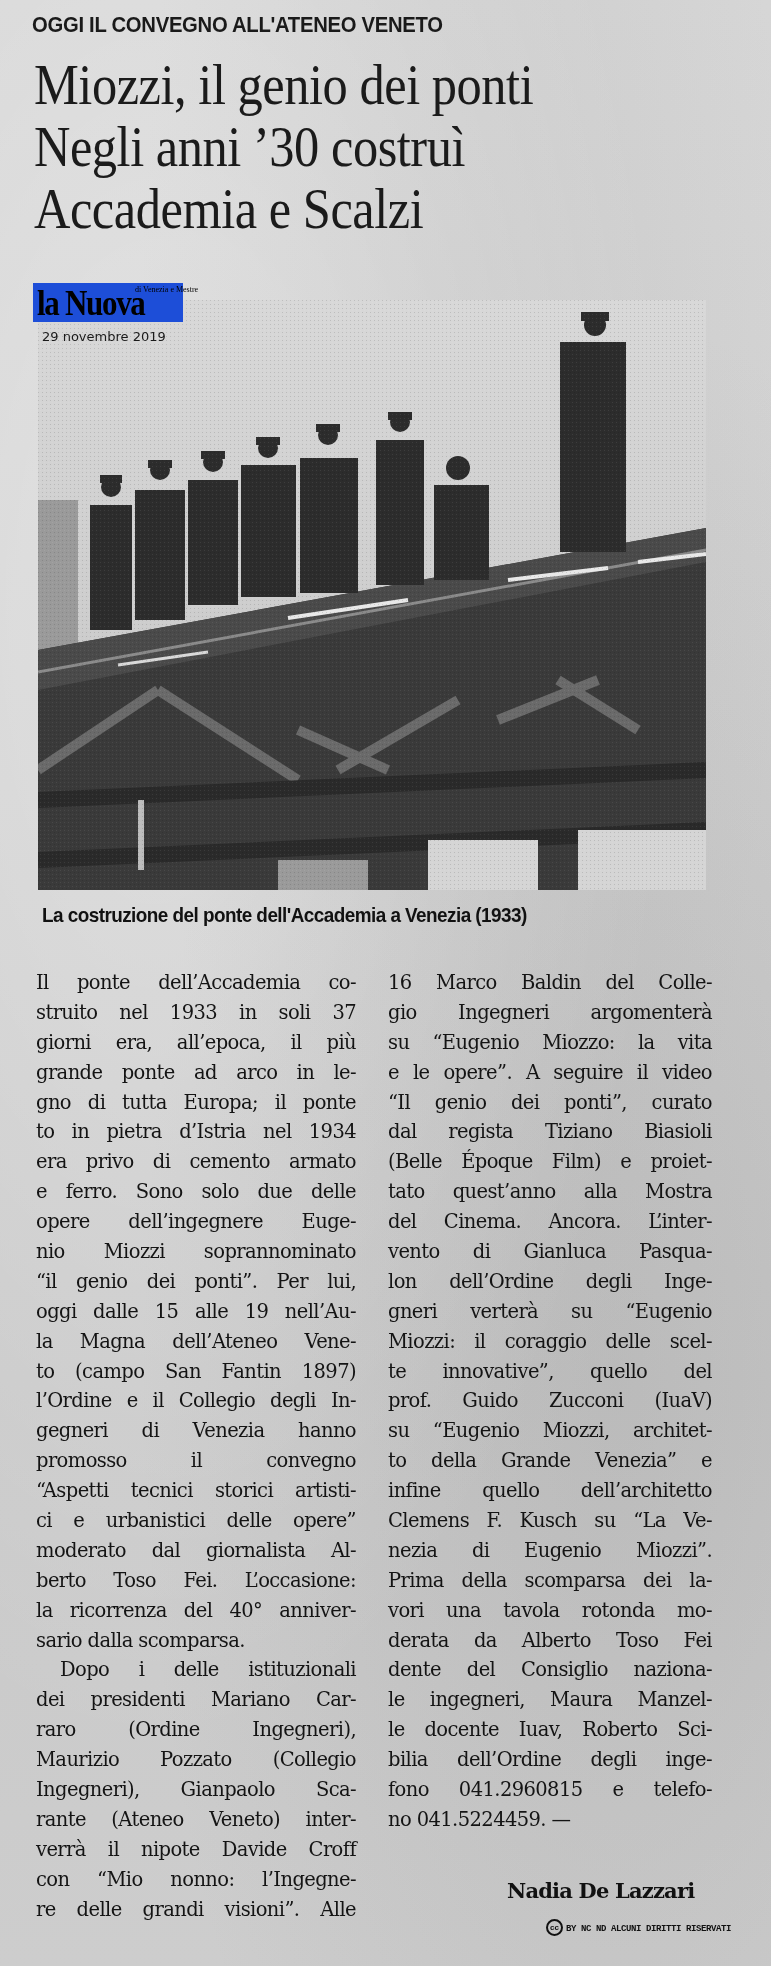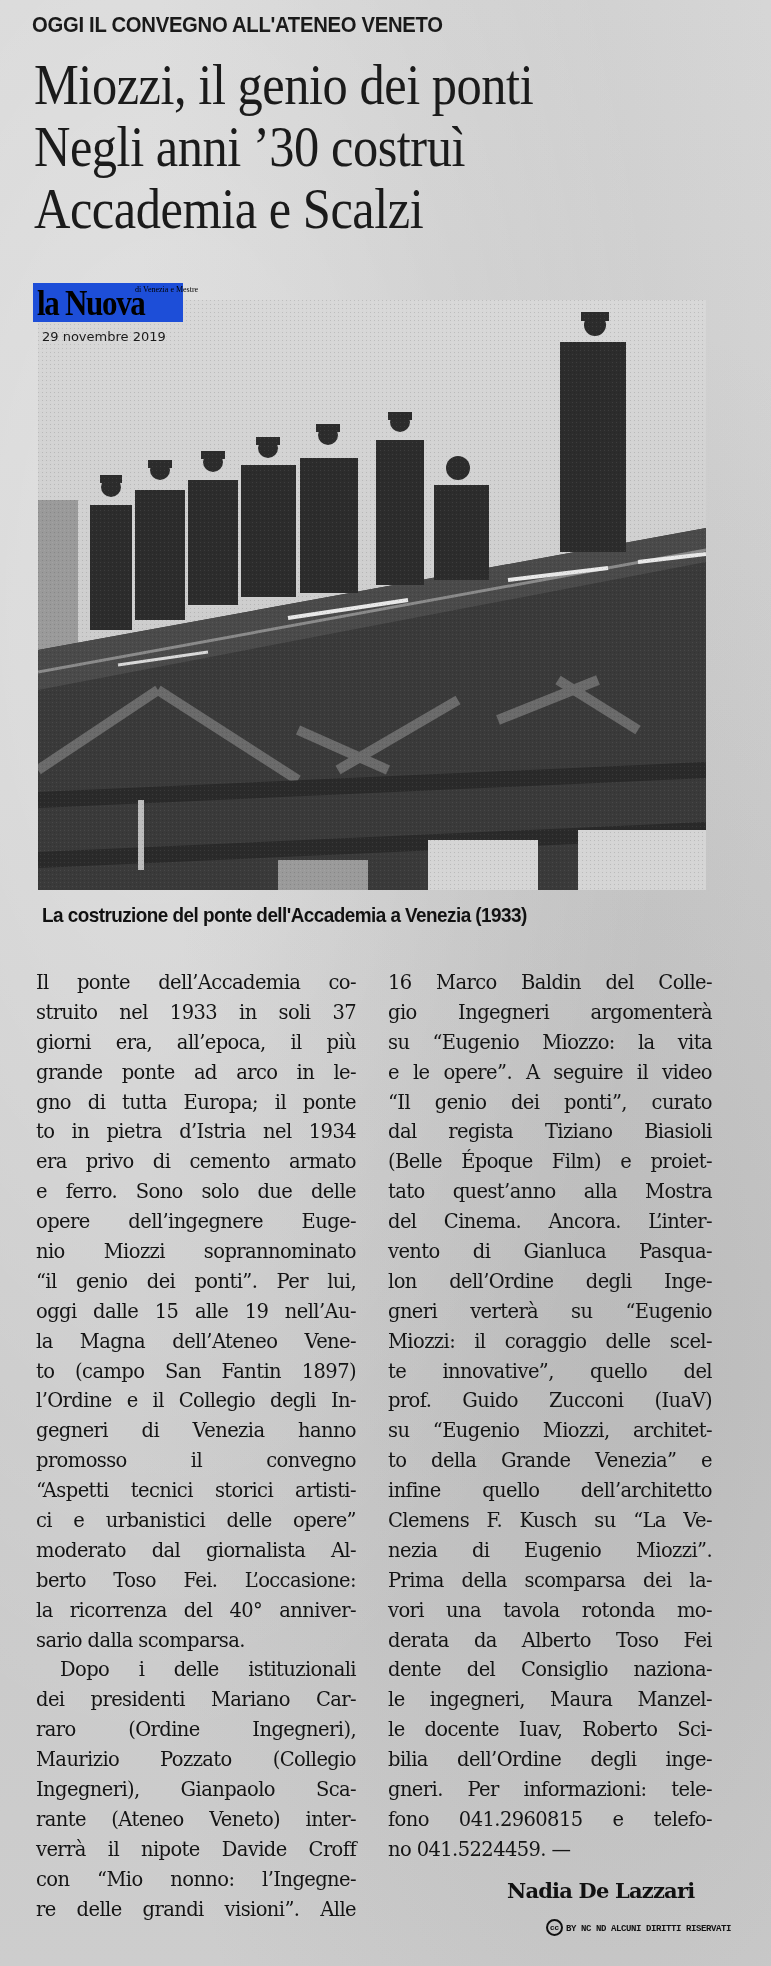--- a/index.html
+++ b/index.html
@@ -233,21 +233,20 @@
   <span class="ln">infine quello dell’architetto</span>
   <span class="ln">Clemens F. Kusch su “La Ve-</span>
   <span class="ln">nezia di Eugenio Miozzi”.</span>
   <span class="ln">Prima della scomparsa dei la-</span>
   <span class="ln">vori una tavola rotonda mo-</span>
   <span class="ln">derata da Alberto Toso Fei</span>
   <span class="ln">dente del Consiglio naziona-</span>
   <span class="ln">le ingegneri, Maura Manzel-</span>
   <span class="ln">le docente Iuav, Roberto Sci-</span>
   <span class="ln">bilia dell’Ordine degli inge-</span>
-  <span class="ln">gneri. Per informazioni: tele-</span>
   <span class="ln">fono 041.2960815 e telefo-</span>
   <span class="ln last">no 041.5224459. —</span>
 </div>
 
 <div class="byline">Nadia De Lazzari</div>
 
 <div class="license">
   <span class="cc-icon">cc</span>
   <span class="license-text">BY NC ND ALCUNI DIRITTI RISERVATI</span>
 </div>

